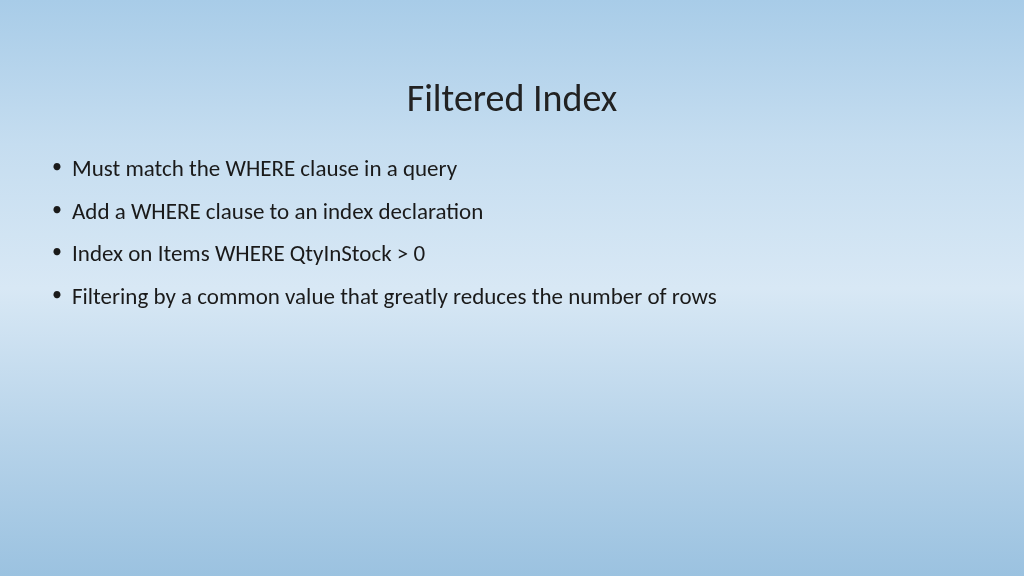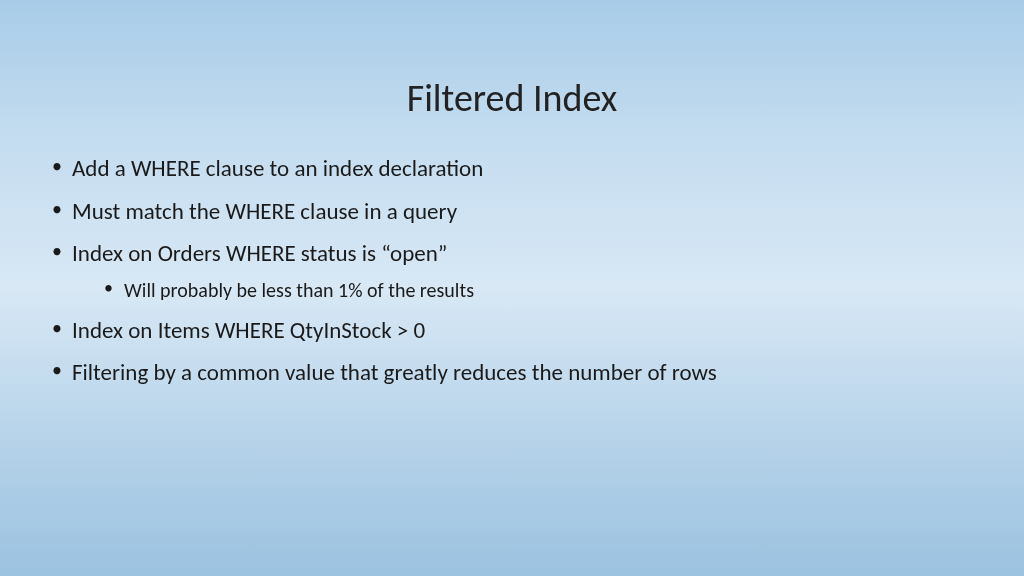--- a/index.html
+++ b/index.html
@@ -63,32 +63,24 @@
       font-size: 18px;
     }
   </style>
 </head>
 <body>
 
 <div class="slide">
   <h1 class="title">Filtered Index</h1>
   <ul class="main-list">
     <li>
-      <span>Add a WHERE clause to an index declaration</span>
-    </li>
-    <li>
       <span>Must match the WHERE clause in a query</span>
     </li>
     <li>
-      <span>Index on Orders WHERE status is “open”</span>
-      <ul class="sub-list">
-        <li>
-          <span>Will probably be less than 1% of the results</span>
-        </li>
-      </ul>
+      <span>Add a WHERE clause to an index declaration</span>
     </li>
     <li>
       <span>Index on Items WHERE QtyInStock &gt; 0</span>
     </li>
     <li>
       <span>Filtering by a common value that greatly reduces the number of rows</span>
     </li>
   </ul>
 </div>
 

